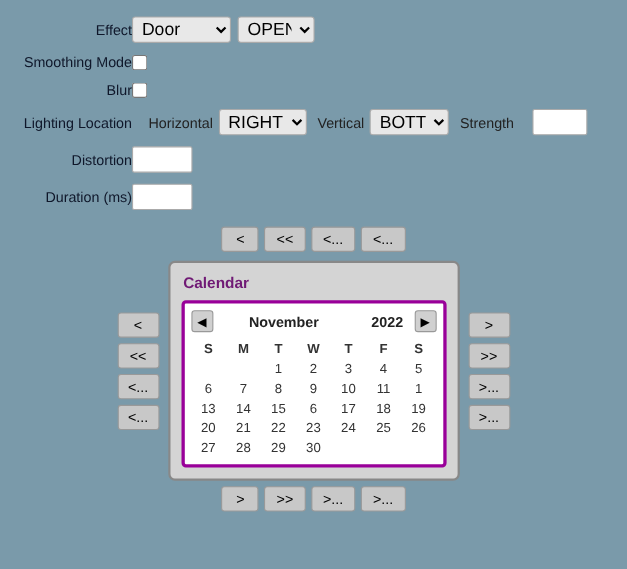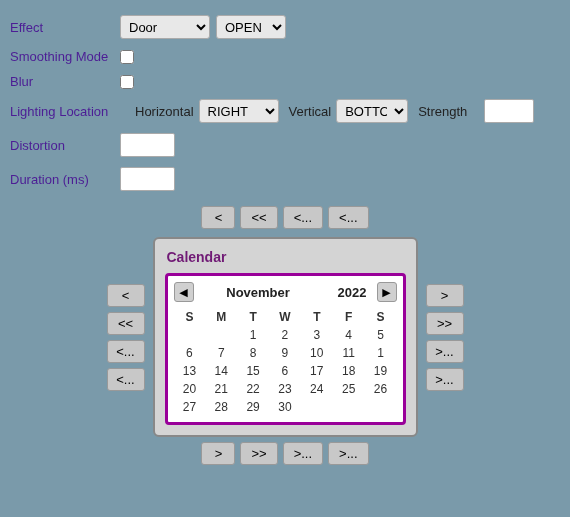--- a/index.html
+++ b/index.html
@@ -18,36 +18,37 @@
     }
 
     
     .row {
       display: flex;
       align-items: center;
       margin-bottom: 10px;
     }
 
     .label {
-      color: #4c1d95;
+      text-align: right;
+      color: #0f172a;
     }
 
     .label-effect { width: 110px; }
     .label-smoothing { width: 110px; }
     .label-blur { width: 110px; }
     .label-lighting { width: 110px; }
     .label-distortion { width: 110px; }
     .label-duration { width: 110px; }
 
     select {
       background: #e8e8e8;
       border: 1px solid #aaa;
       border-radius: 3px;
       padding: 2px 4px;
-      font-size: 13px;
+      font-size: 16px;
       cursor: pointer;
       height: 24px;
     }
 
     .select-effect { width: 90px; }
     .select-open { width: 70px; }
     .select-horizontal { width: 80px; }
     .select-vertical { width: 72px; }
 
     input[type="text"] {

